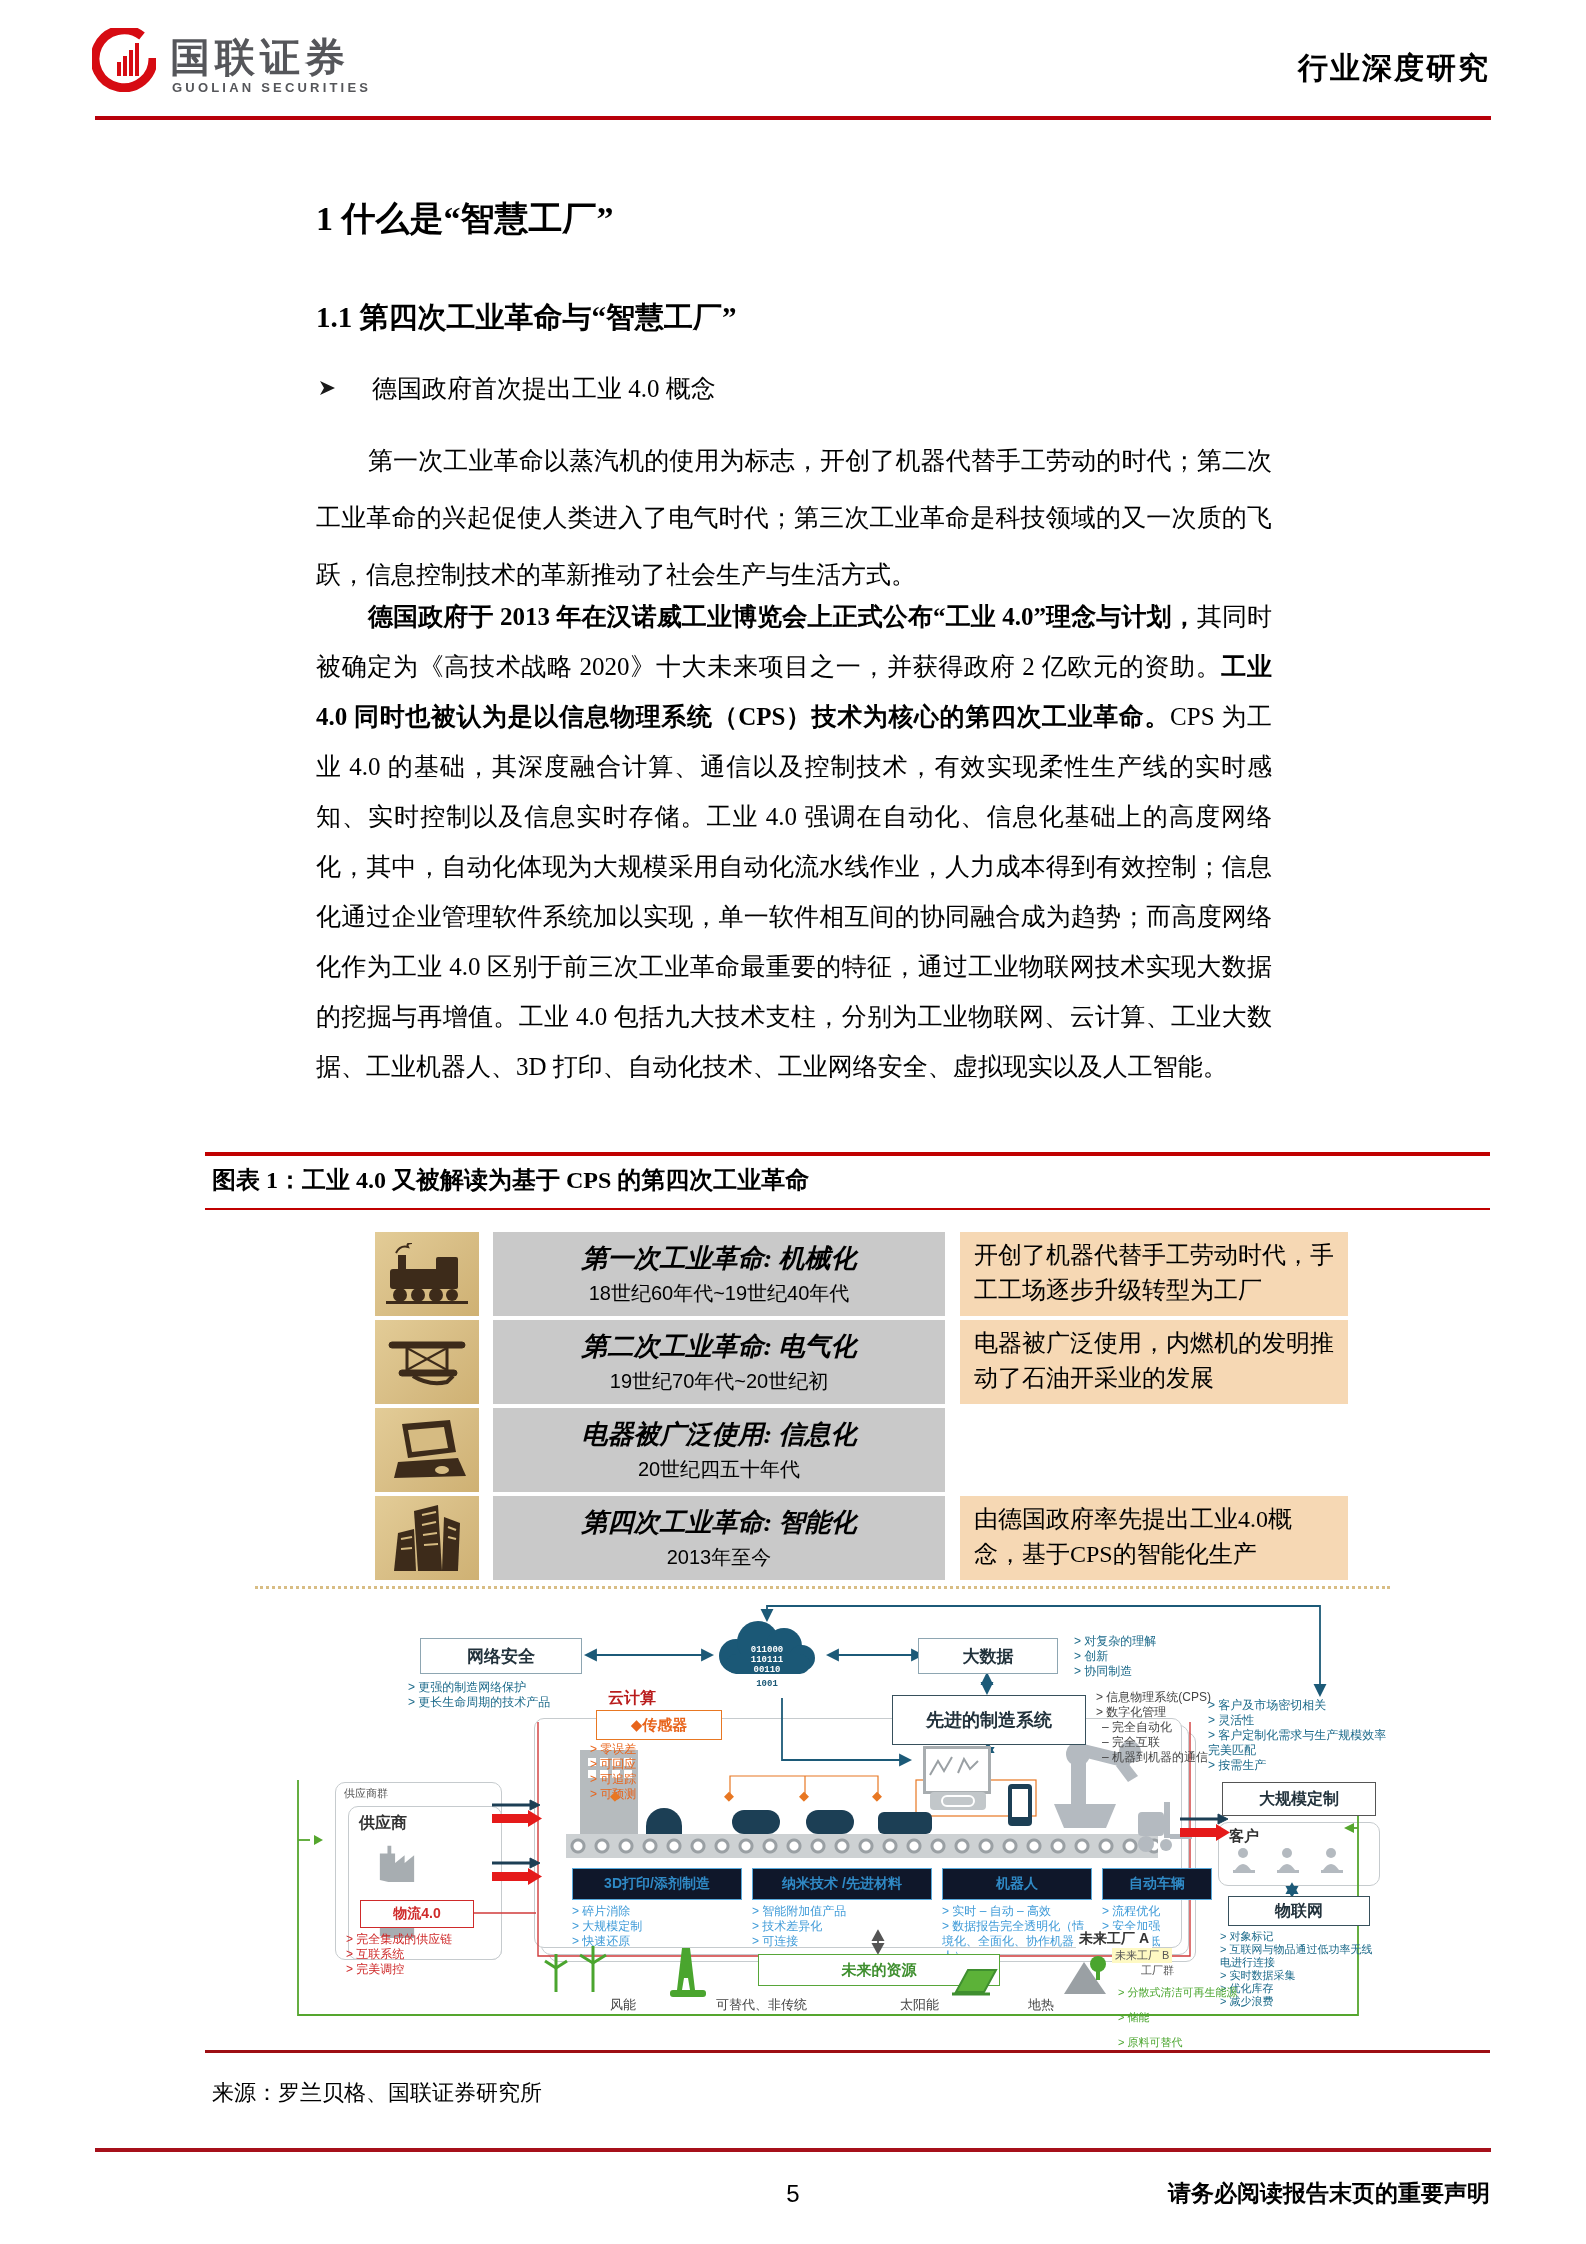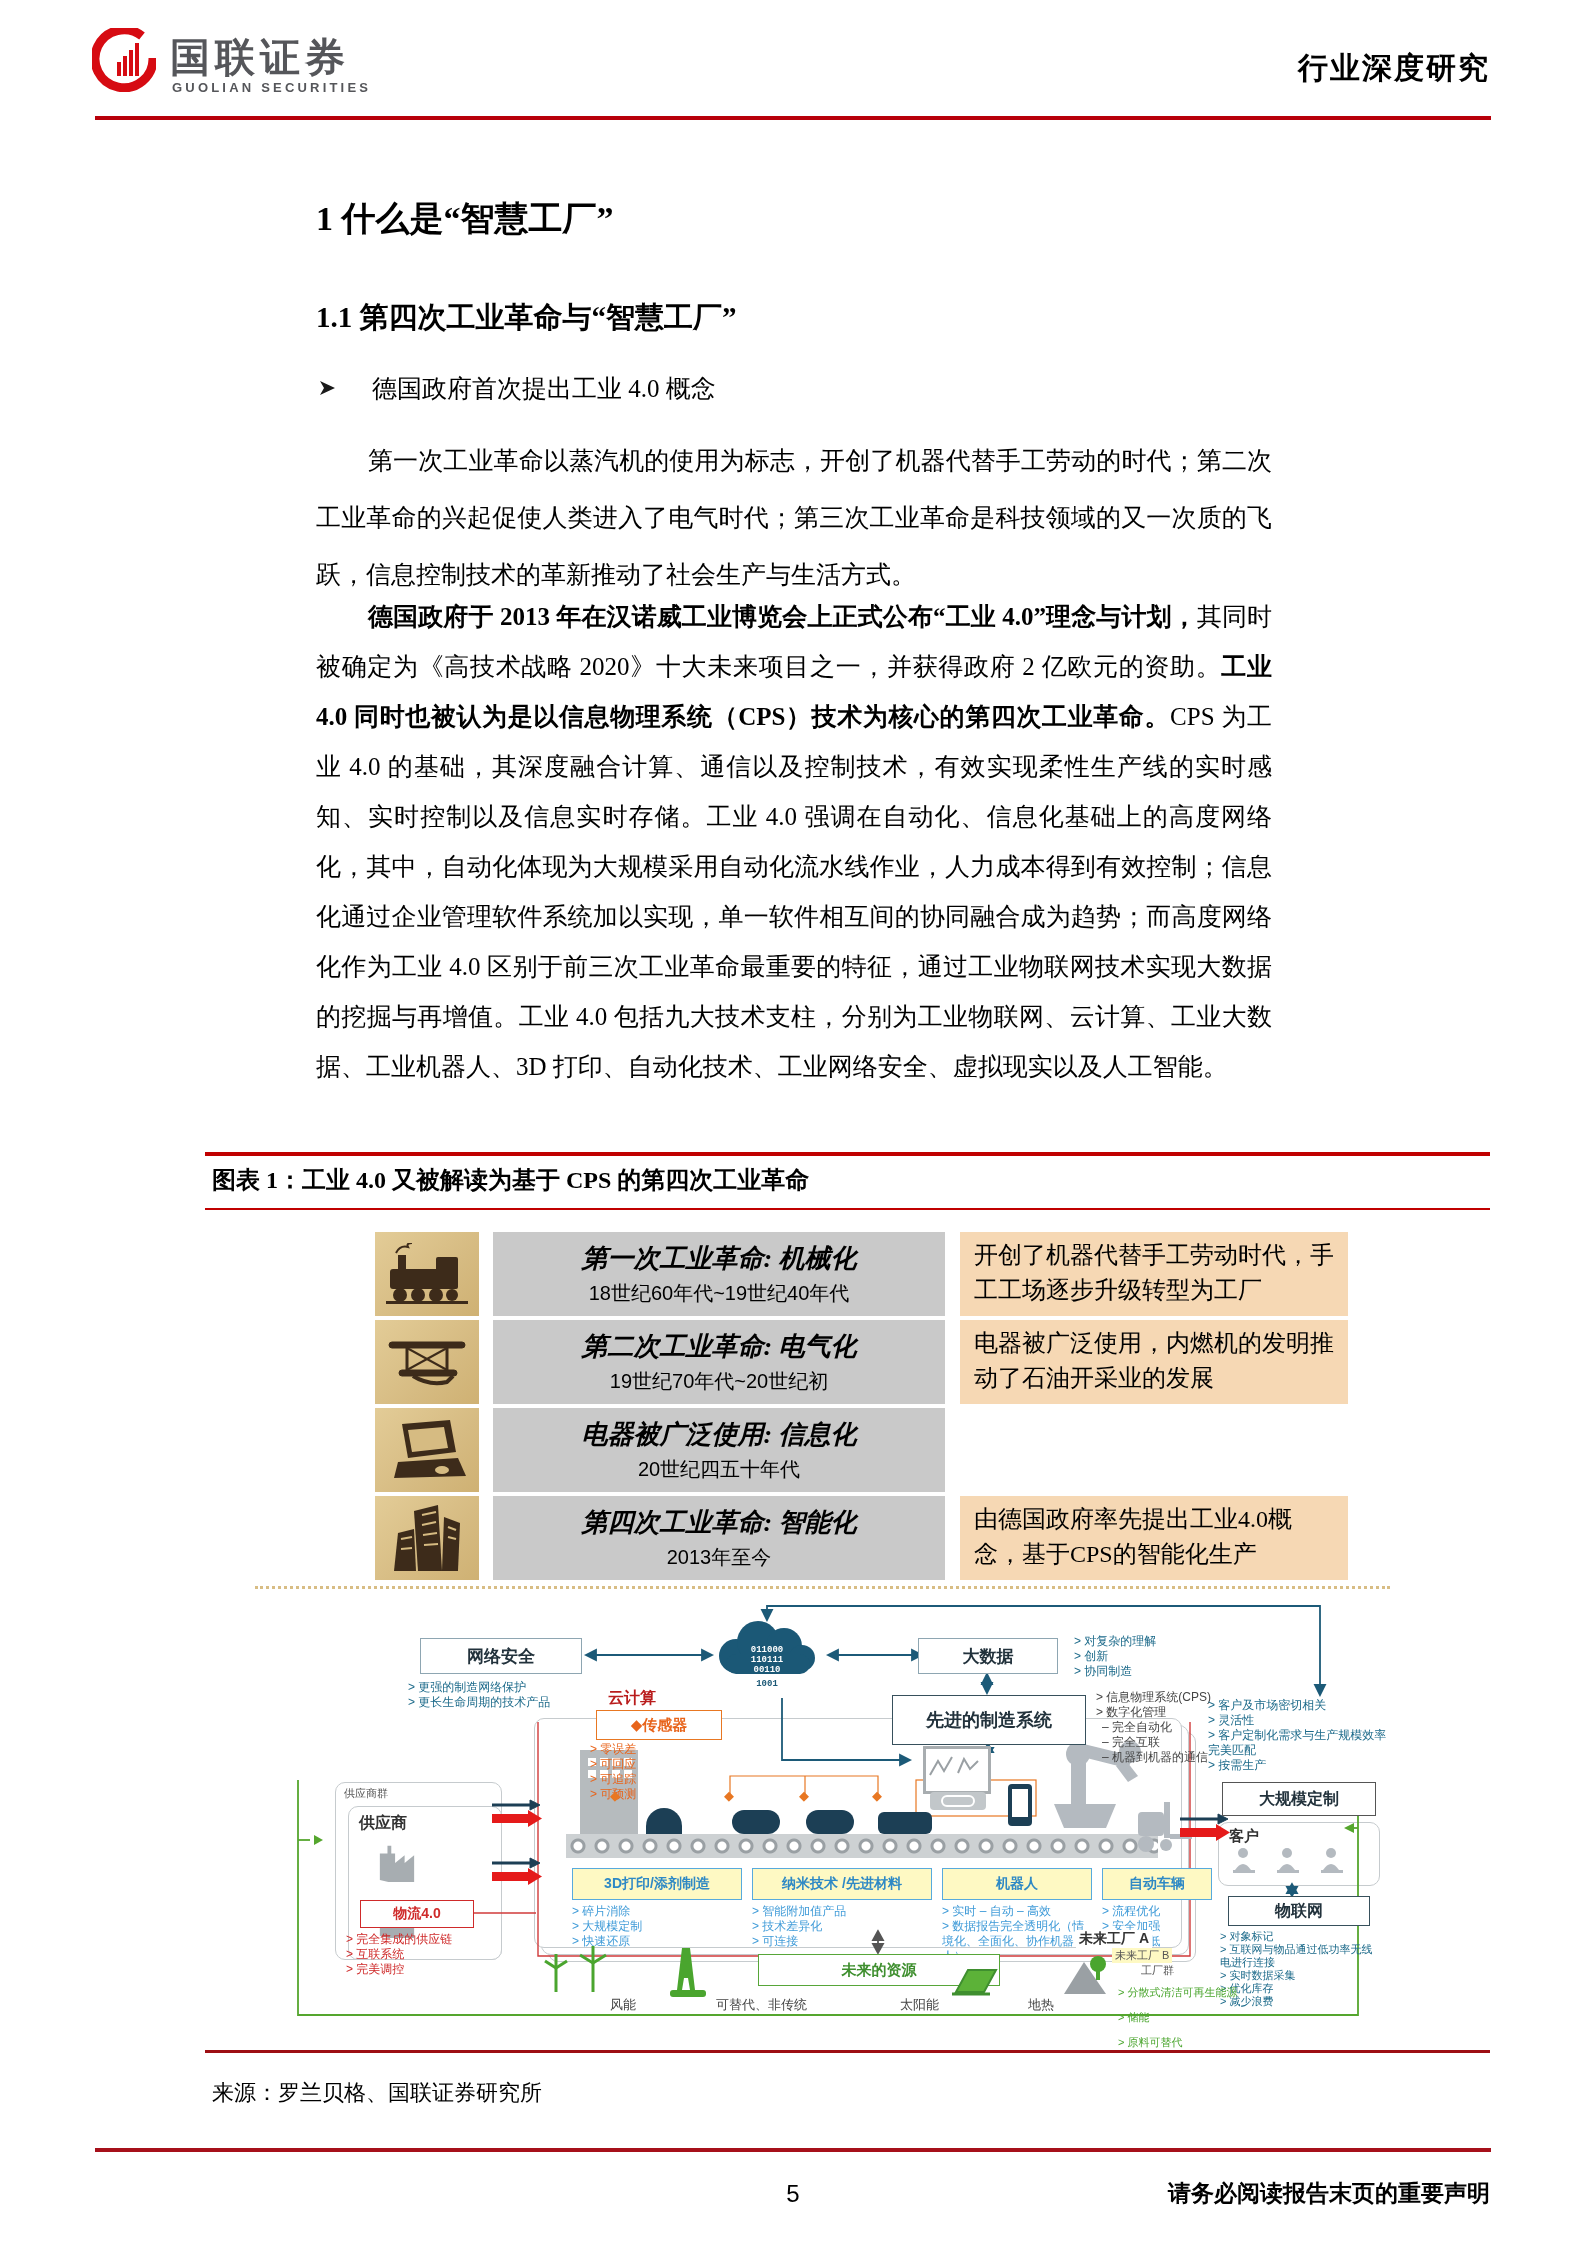--- a/index.html
+++ b/index.html
@@ -25,21 +25,21 @@
   .dbox{position:absolute;background:#fff;border:1px solid #8ea6b2;display:flex;align-items:center;
         justify-content:center;font-weight:bold;color:#22323c;z-index:4;text-align:center;}
   .card{position:absolute;background:#fff;border:1px solid #c6cbce;border-radius:10px;}
   .bl{font-size:12px;line-height:15px;color:#1c6a8a;white-space:nowrap;}
   .bl::before{content:"> ";}
   .bl.wrap{white-space:normal;}
   .sub{font-size:12px;line-height:15px;color:#444;padding-left:6px;white-space:nowrap;}
   .sub::before{content:"– ";}
   .or{color:#e8641b;} .rd{color:#cf2a2a;} .blu{color:#3f9bd8;} .grn{color:#4aa52e;margin-top:12px;} .dk{color:#444;}
   .bull{position:absolute;z-index:4;}
-  .tbox{position:absolute;top:268px;height:30px;background:#fef9c3;border:1.5px solid #57aadd;color:#2f89c5;
+  .tbox{position:absolute;top:268px;height:30px;background:#0f172a;border:1.5px solid #57aadd;color:#2f89c5;
         font-weight:bold;font-size:14px;display:flex;align-items:center;justify-content:center;z-index:4;}
   .belt{position:absolute;left:286px;top:234px;width:592px;height:24px;background:#cdd1d3;z-index:2;
         background-image:radial-gradient(circle at 12px 12px,#fff 4px,#9aa0a4 5px,#9aa0a4 7px,#cdd1d3 8px);
         background-size:24px 24px;background-repeat:repeat-x;}
   .item{position:absolute;background:#1c3f55;z-index:3;}
   .dia{position:absolute;color:#e87722;font-size:13px;z-index:4;}
   .sensorbox::before{content:"◆ ";}
   .gray{fill:#b4bac0;}
 </style>
 </head>

